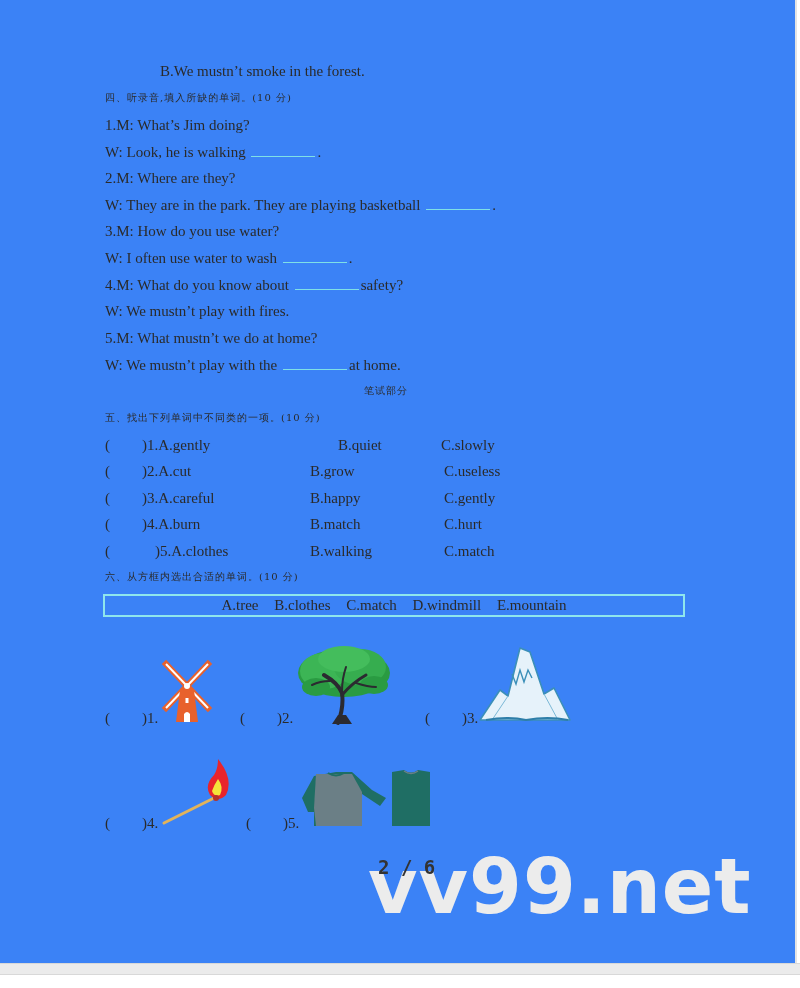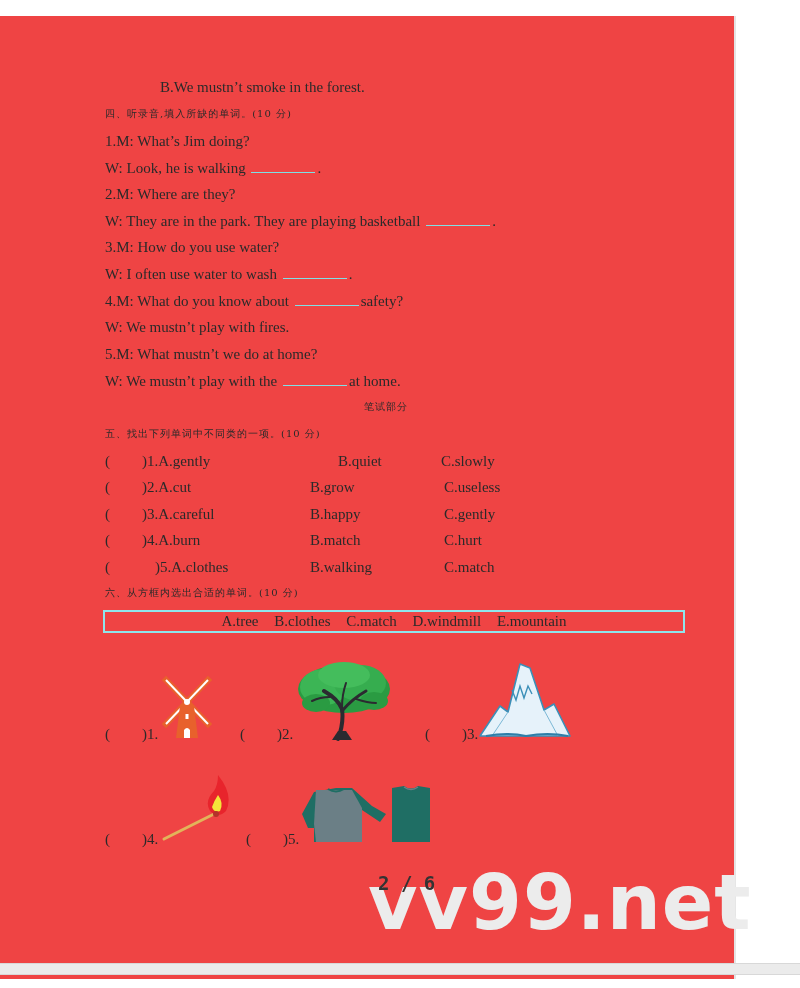--- a/index.html
+++ b/index.html
@@ -1,18 +1,18 @@
 <!DOCTYPE html>
 <html><head>
 <meta charset="utf-8">
 <style>
   * { box-sizing: border-box; margin: 0; padding: 0; }
   html, body { width: 800px; height: 988px; background: #ffffff; overflow: hidden; }
   body { position: relative; font-family: "Liberation Serif", "DejaVu Serif", serif; color: #2a2a2a; }
-  .page { position: absolute; left: 0; top: 16px; width: 736px; height: 963px; background: #ef4444; border-right: 2px solid #e4e4e4; }
+  .page { position: absolute; left: 0; top: 0; width: 797px; height: 963px; background: #3b82f6; border-right: 2px solid #e4e4e4; }
   .line { position: absolute; font-size: 15px; line-height: 18px; white-space: nowrap; }
   .cn { font-family: "DejaVu Serif", "Liberation Serif", serif; font-size: 10px; letter-spacing: 1px; }
   .blank { display: inline-block; border-bottom: 1px solid #7fe0e6; vertical-align: baseline; height: 14px; margin: 0 2px; }
   .b66 { width: 64px; }
   .paren { position: absolute; font-size: 15px; line-height: 18px; }
   .wordbox { position: absolute; left: 103px; top: 594px; width: 582px; height: 23px; border: 2px solid #8fe6ec; font-size: 15px; line-height: 19px; text-align: center; }
   .wordbox span { margin: 0 6px; }
   .pic { position: absolute; }
   .pagenum { position: absolute; left: 378px; top: 856px; font-family: "DejaVu Sans Mono", monospace; font-size: 19px; font-weight: bold; color: #333; }
   .watermark { position: absolute; left: 368px; top: 842px; font-family: "DejaVu Sans", sans-serif; font-weight: bold; font-size: 76px; color: #ececec; letter-spacing: 1px; }

